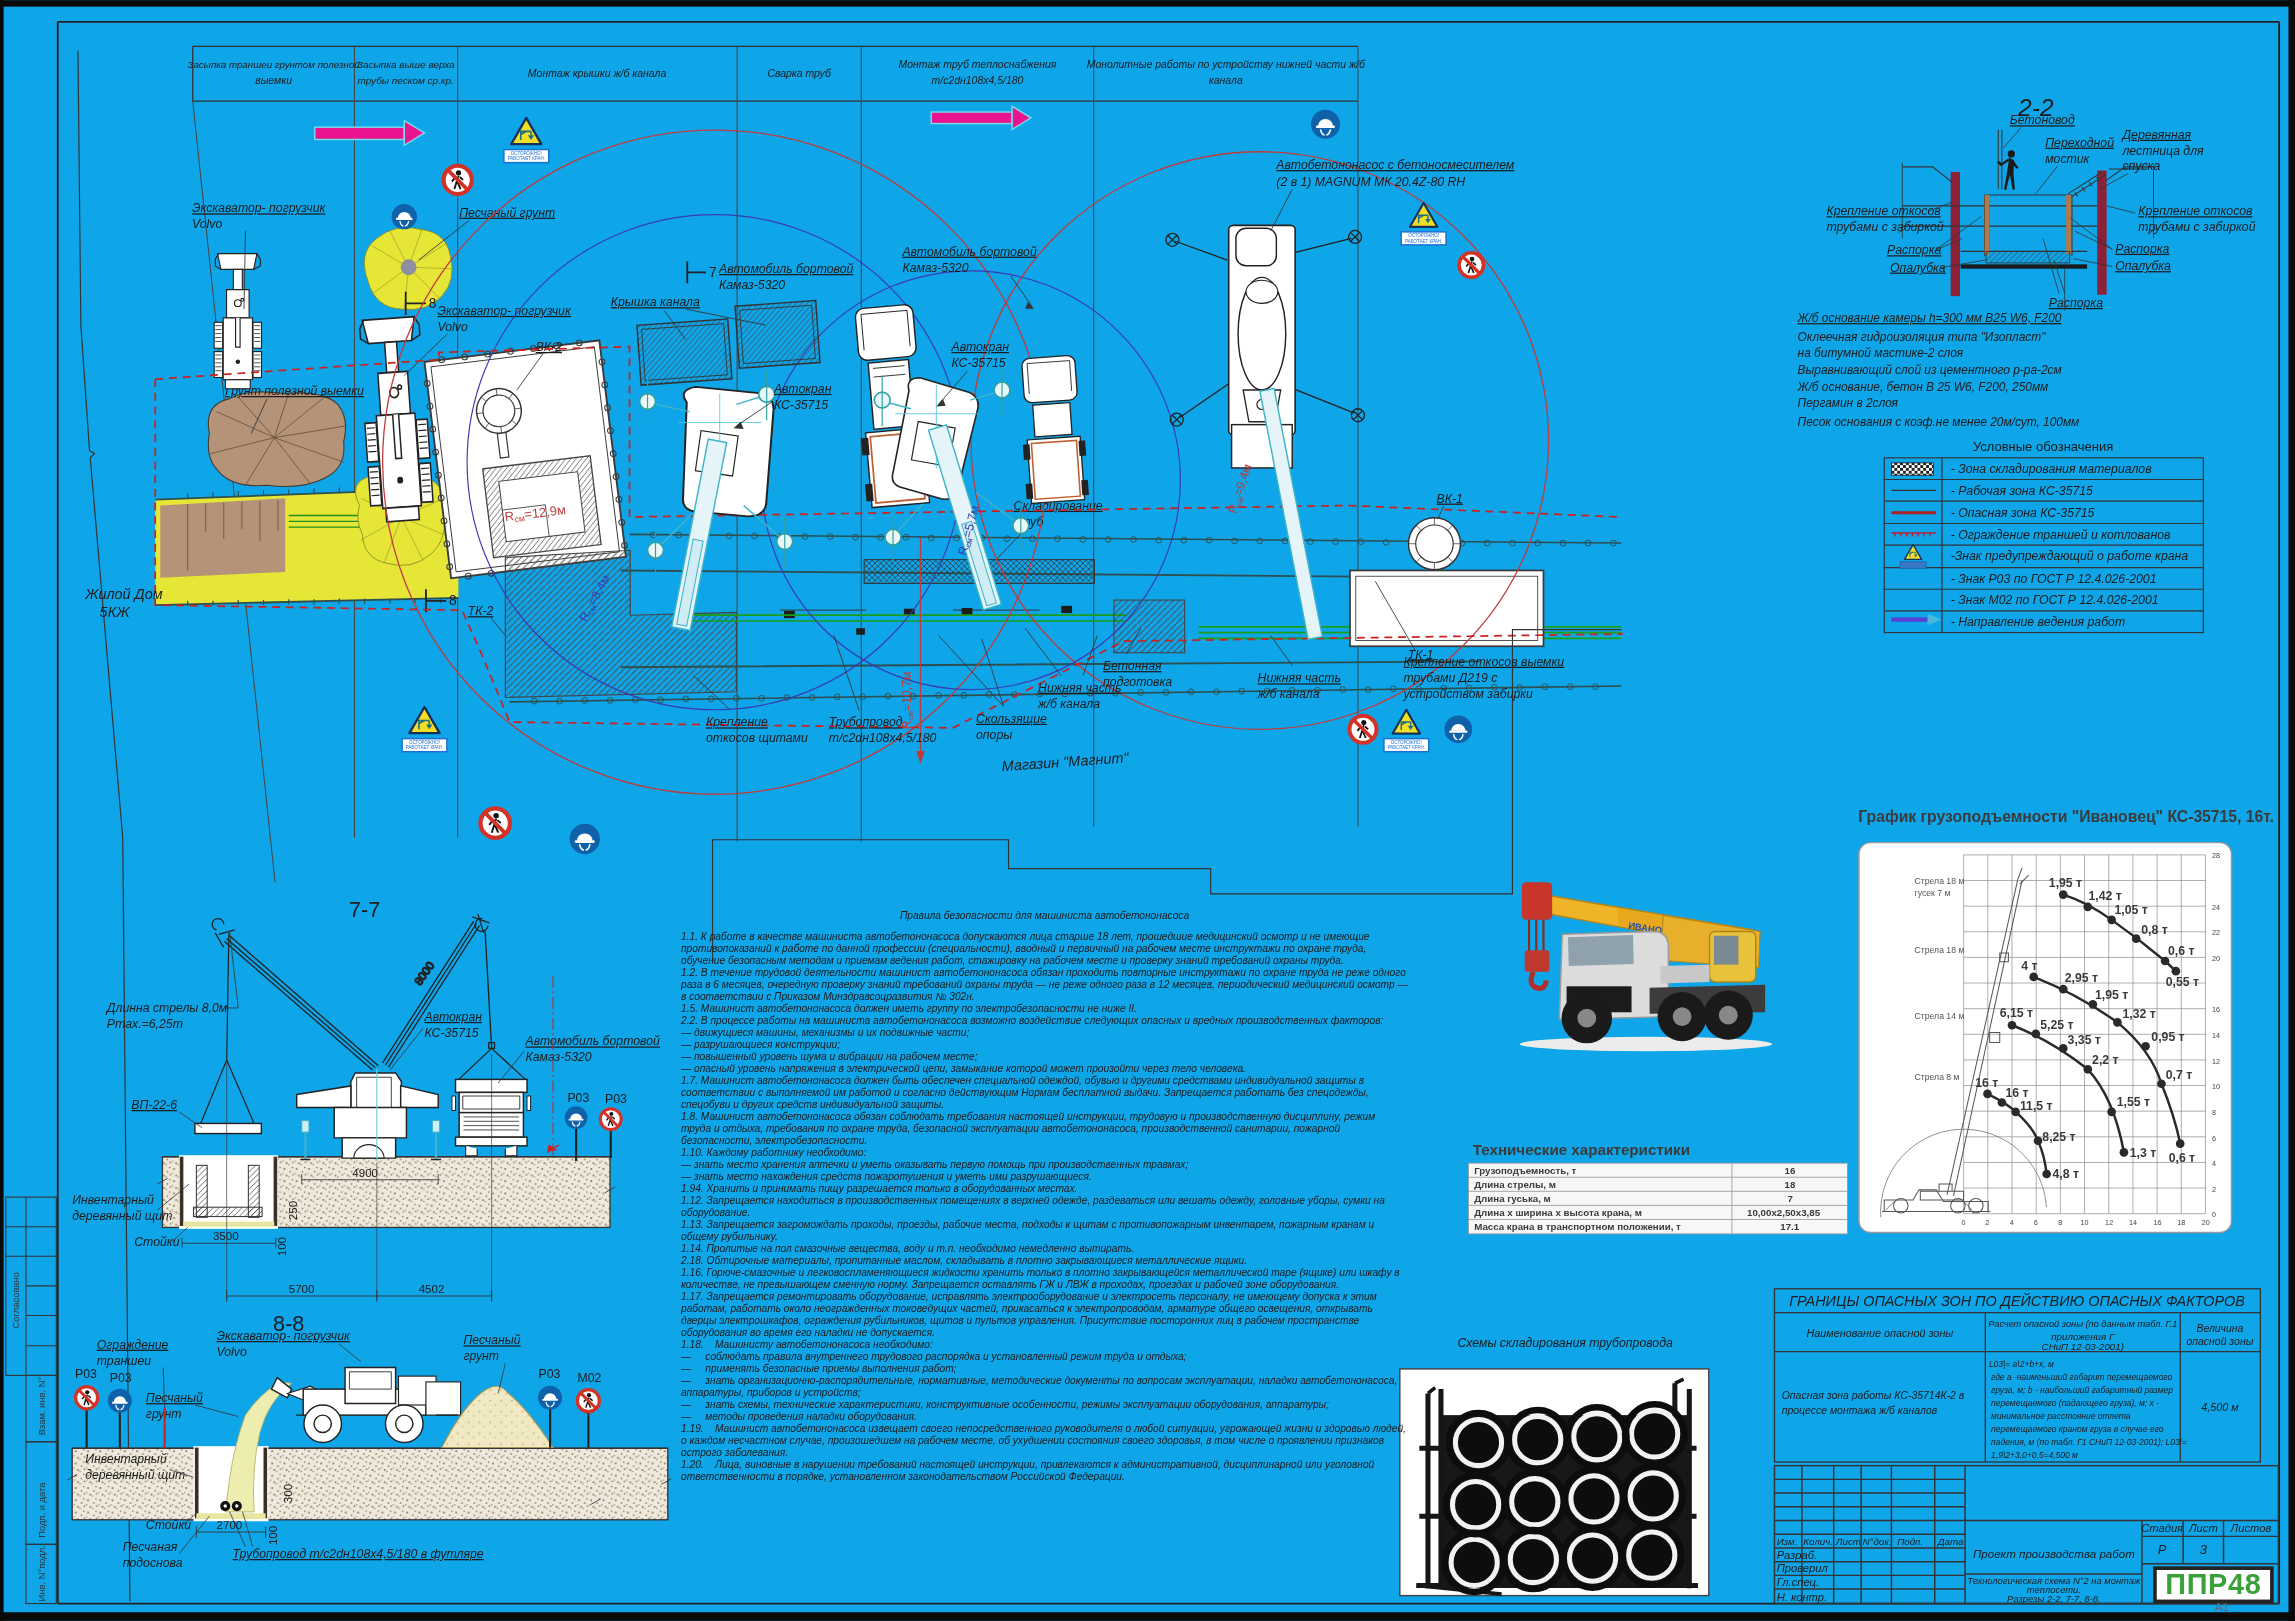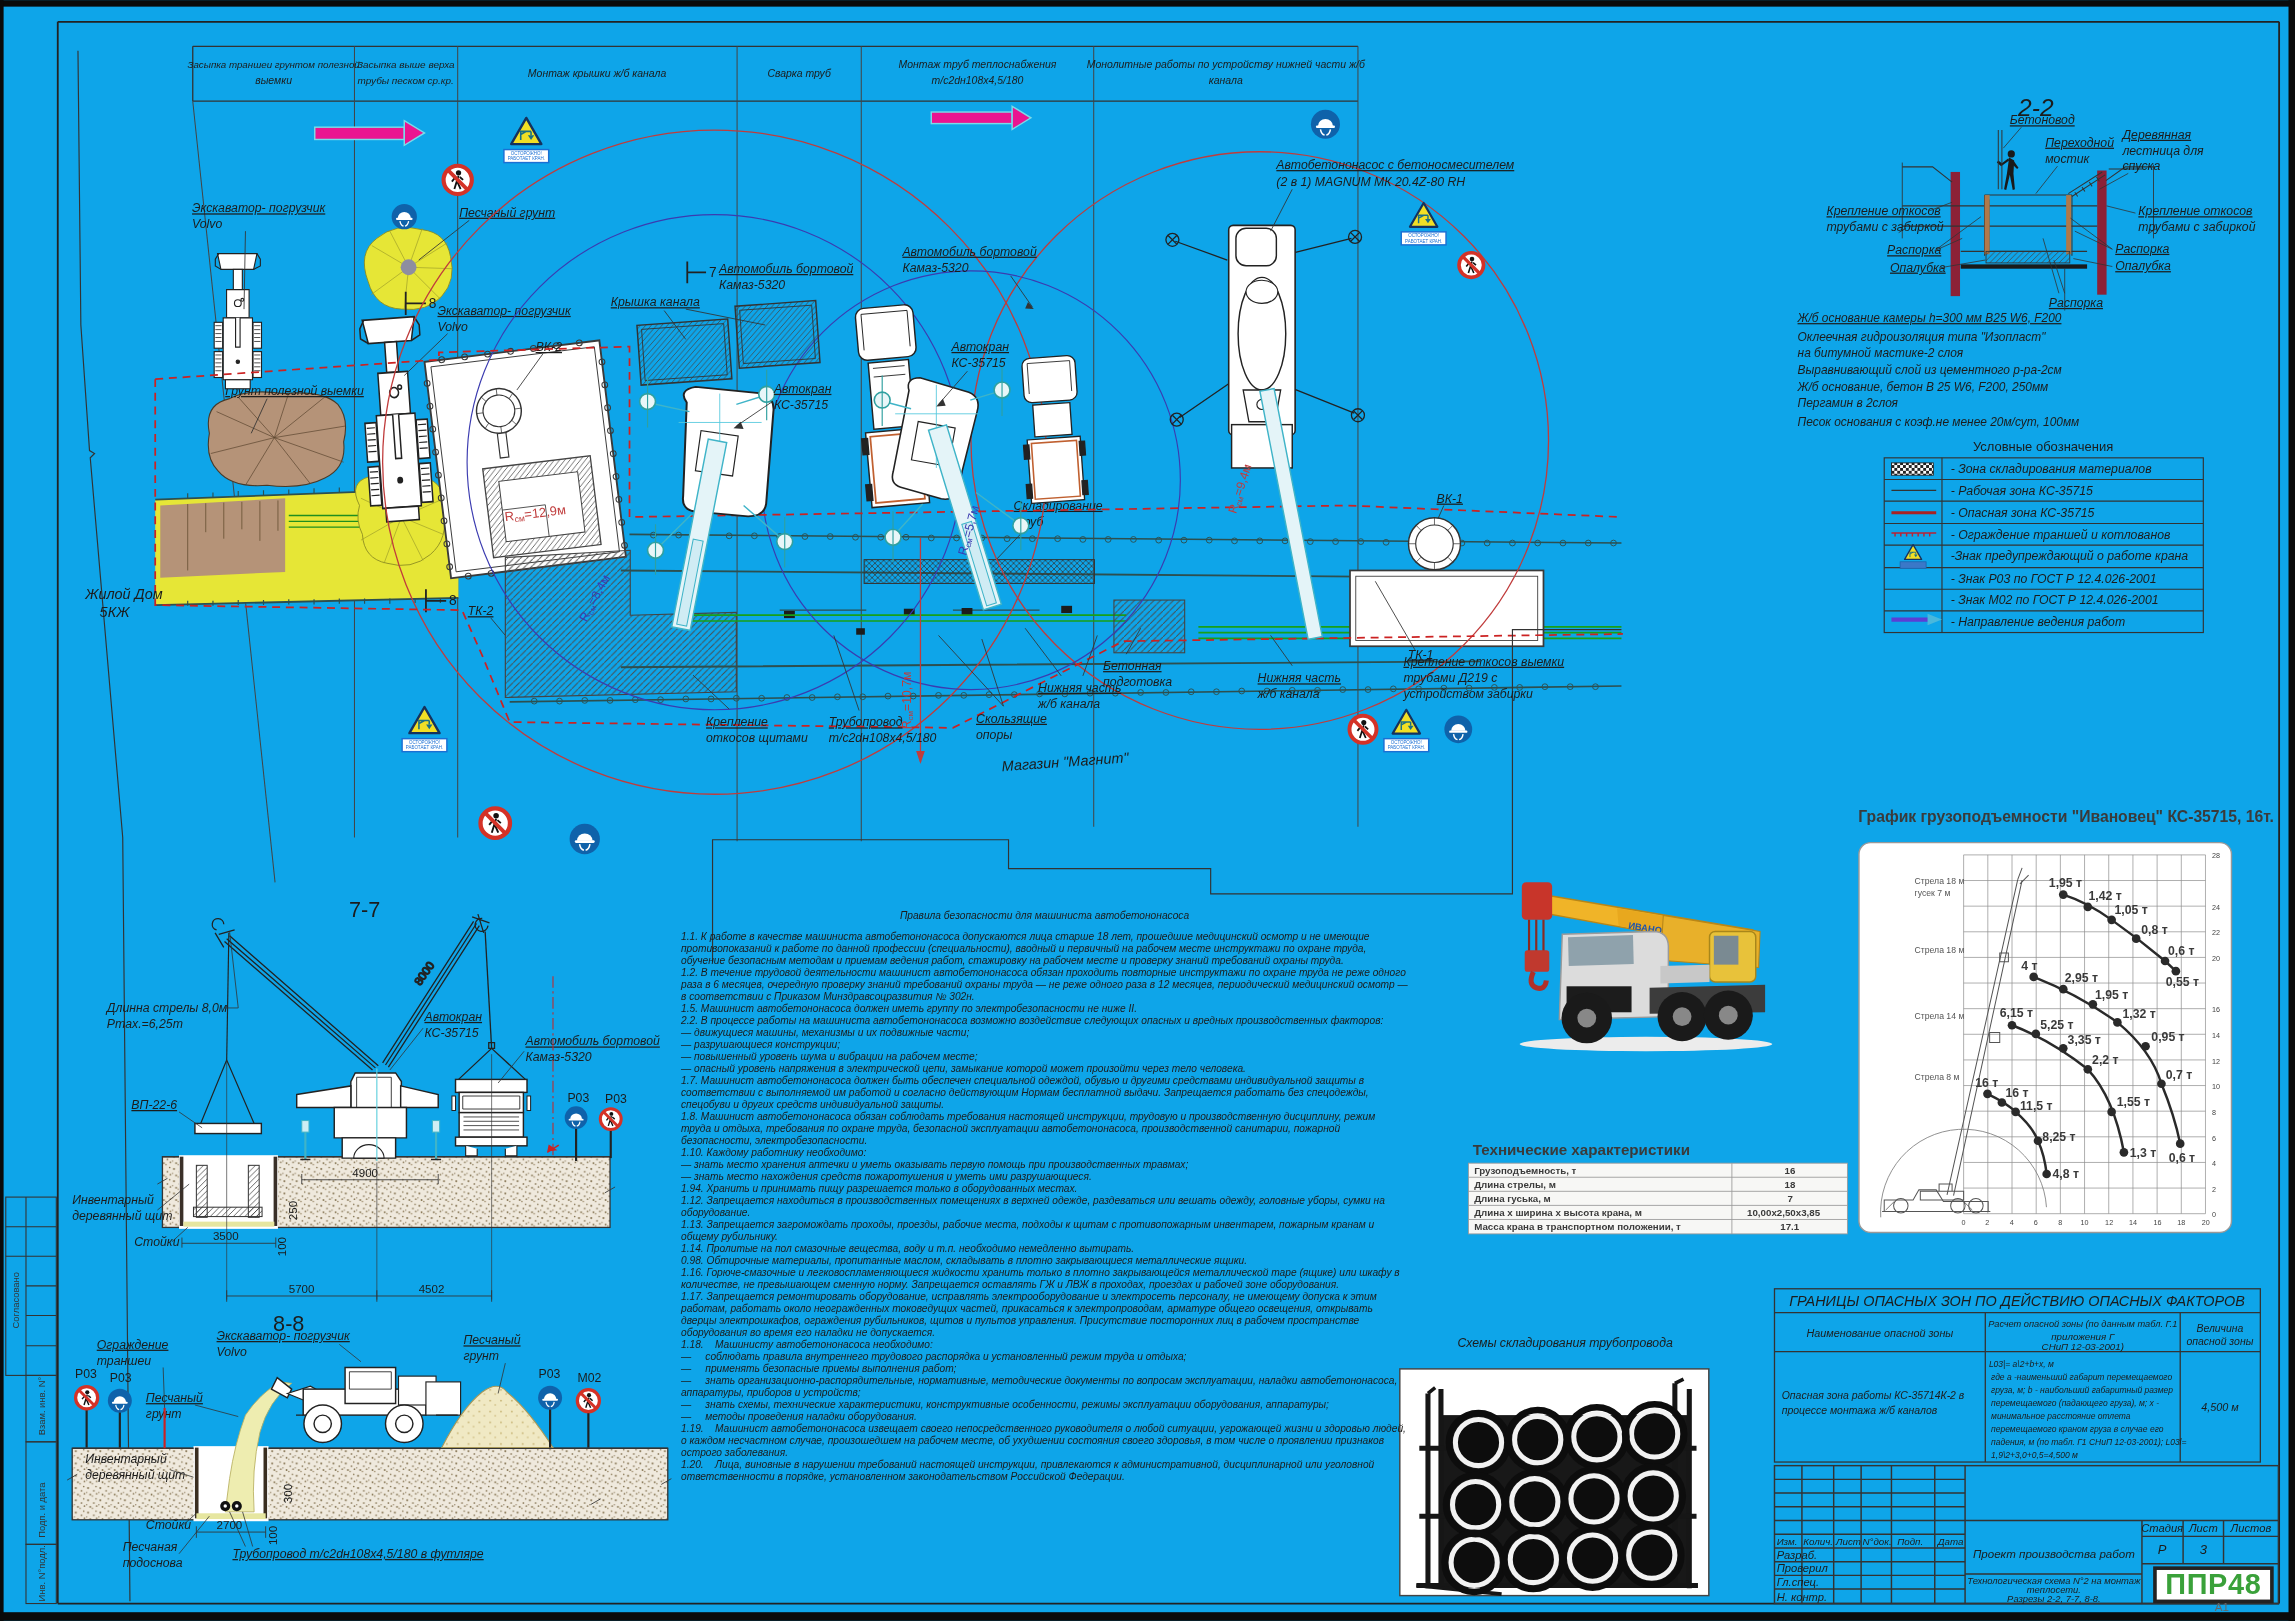--- a/index.html
+++ b/index.html
@@ -1348,21 +1348,21 @@
 <p>— опасный уровень напряжения в электрической цепи, замыкание которой может произойти через тело человека.</p>
 <p>1.7. Машинист автобетононасоса должен быть обеспечен специальной одеждой, обувью и другими средствами индивидуальной защиты в соответствии с выполняемой им работой и согласно действующим Нормам бесплатной выдачи. Запрещается работать без спецодежды, спецобуви и других средств индивидуальной защиты.</p>
 <p>1.8. Машинист автобетононасоса обязан соблюдать требования настоящей инструкции, трудовую и производственную дисциплину, режим труда и отдыха, требования по охране труда, безопасной эксплуатации автобетононасоса, производственной санитарии, пожарной безопасности, электробезопасности.</p>
 <p>1.10. Каждому работнику необходимо:</p>
 <p>— знать место хранения аптечки и уметь оказывать первую помощь при производственных травмах;</p>
 <p>— знать место нахождения средств пожаротушения и уметь ими разрушающиеся.</p>
 <p>1.94. Хранить и принимать пищу разрешается только в оборудованных местах.</p>
 <p>1.12. Запрещается находиться в производственных помещениях в верхней одежде, раздеваться или вешать одежду, головные уборы, сумки на оборудование.</p>
 <p>1.13. Запрещается загромождать проходы, проезды, рабочие места, подходы к щитам с противопожарным инвентарем, пожарным кранам и общему рубильнику.</p>
 <p>1.14. Пролитые на пол смазочные вещества, воду и т.п. необходимо немедленно вытирать.</p>
-<p>0.98. Обтирочные материалы, пропитанные маслом, складывать в плотно закрывающиеся металлические ящики.</p>
+<p>2.18. Обтирочные материалы, пропитанные маслом, складывать в плотно закрывающиеся металлические ящики.</p>
 <p>1.16. Горюче-смазочные и легковоспламеняющиеся жидкости хранить только в плотно закрывающейся металлической таре (ящике) или шкафу в количестве, не превышающем сменную норму. Запрещается оставлять ГЖ и ЛВЖ в проходах, проездах и рабочей зоне оборудования.</p>
 <p>1.17. Запрещается ремонтировать оборудование, исправлять электрооборудование и электросеть персоналу, не имеющему допуска к этим работам, работать около неогражденных токоведущих частей, прикасаться к электропроводам, арматуре общего освещения, открывать дверцы электрошкафов, ограждения рубильников, щитов и пультов управления. Присутствие посторонних лиц в рабочем пространстве оборудования во время его наладки не допускается.</p>
 <p>1.18.&nbsp;&nbsp;&nbsp;&nbsp;Машинисту автобетононасоса необходимо:</p>
 <p>—&nbsp;&nbsp;&nbsp;&nbsp;&nbsp;соблюдать правила внутреннего трудового распорядка и установленный режим труда и отдыха;</p>
 <p>—&nbsp;&nbsp;&nbsp;&nbsp;&nbsp;применять безопасные приемы выполнения работ;</p>
 <p>—&nbsp;&nbsp;&nbsp;&nbsp;&nbsp;знать организационно-распорядительные, нормативные, методические документы по вопросам эксплуатации, наладки автобетононасоса, аппаратуры, приборов и устройств;</p>
 <p>—&nbsp;&nbsp;&nbsp;&nbsp;&nbsp;знать схемы, технические характеристики, конструктивные особенности, режимы эксплуатации оборудования, аппаратуры;</p>
 <p>—&nbsp;&nbsp;&nbsp;&nbsp;&nbsp;методы проведения наладки оборудования.</p>
 <p>1.19.&nbsp;&nbsp;&nbsp;&nbsp;Машинист автобетононасоса извещает своего непосредственного руководителя о любой ситуации, угрожающей жизни и здоровью людей, о каждом несчастном случае, произошедшем на рабочем месте, об ухудшении состояния своего здоровья, в том числе о проявлении признаков острого заболевания.</p>
 <p>1.20.&nbsp;&nbsp;&nbsp;&nbsp;Лица, виновные в нарушении требований настоящей инструкции, привлекаются к административной, дисциплинарной или уголовной ответственности в порядке, установленном законодательством Российской Федерации.</p>

